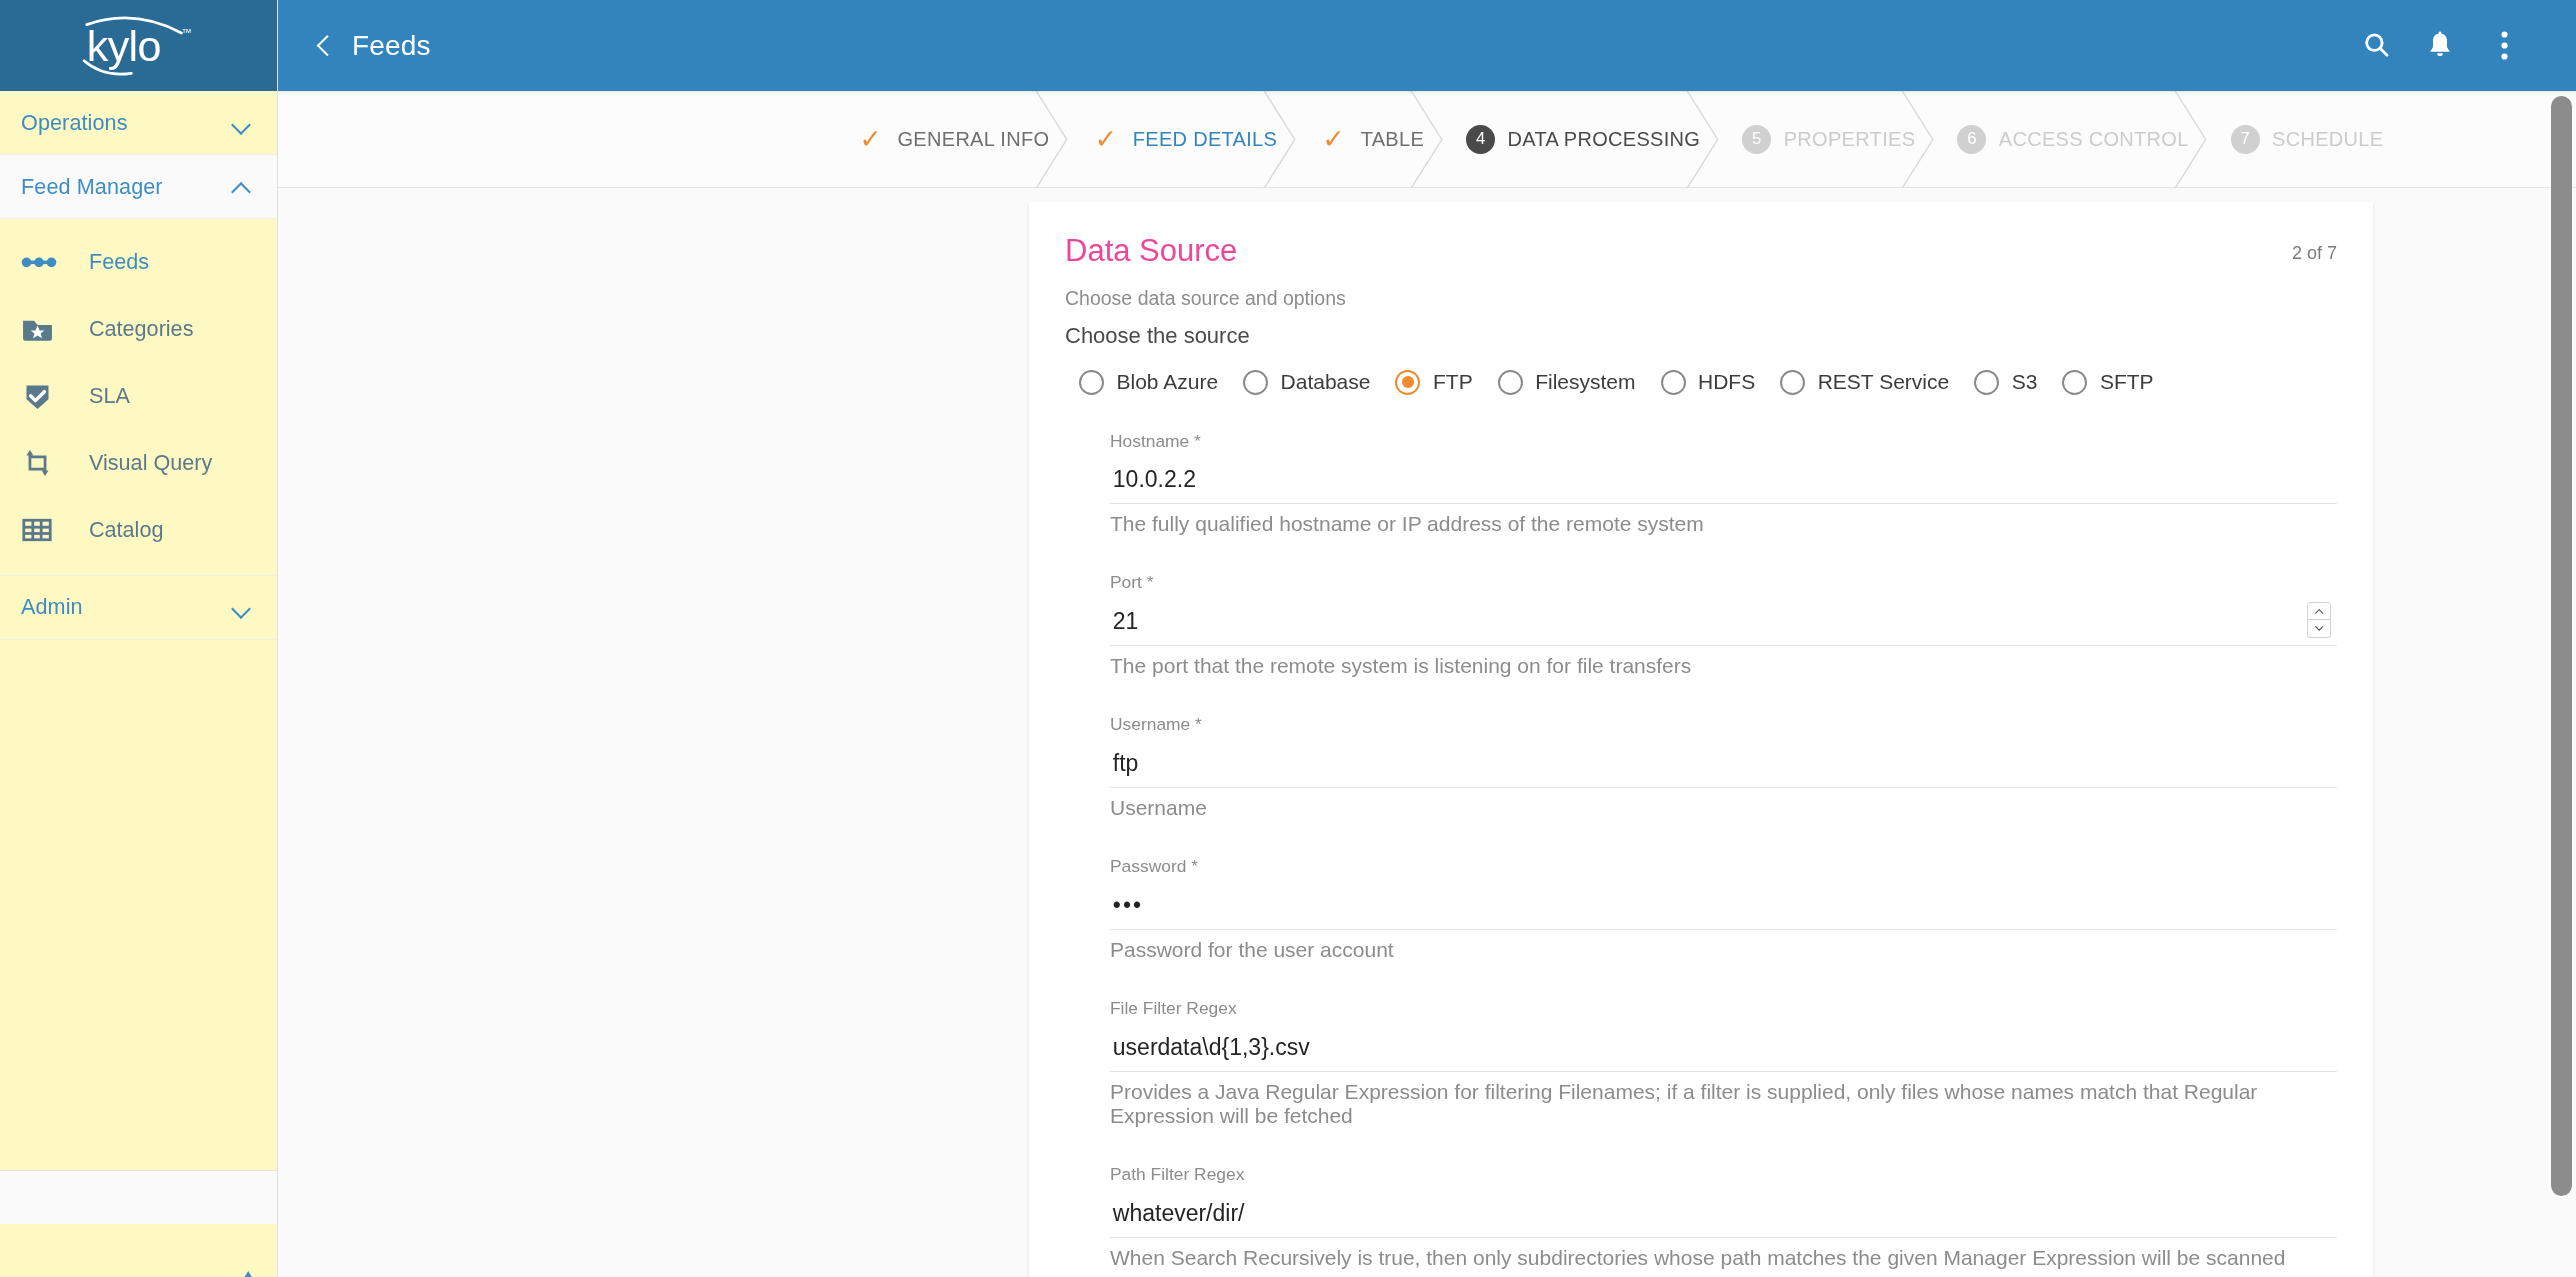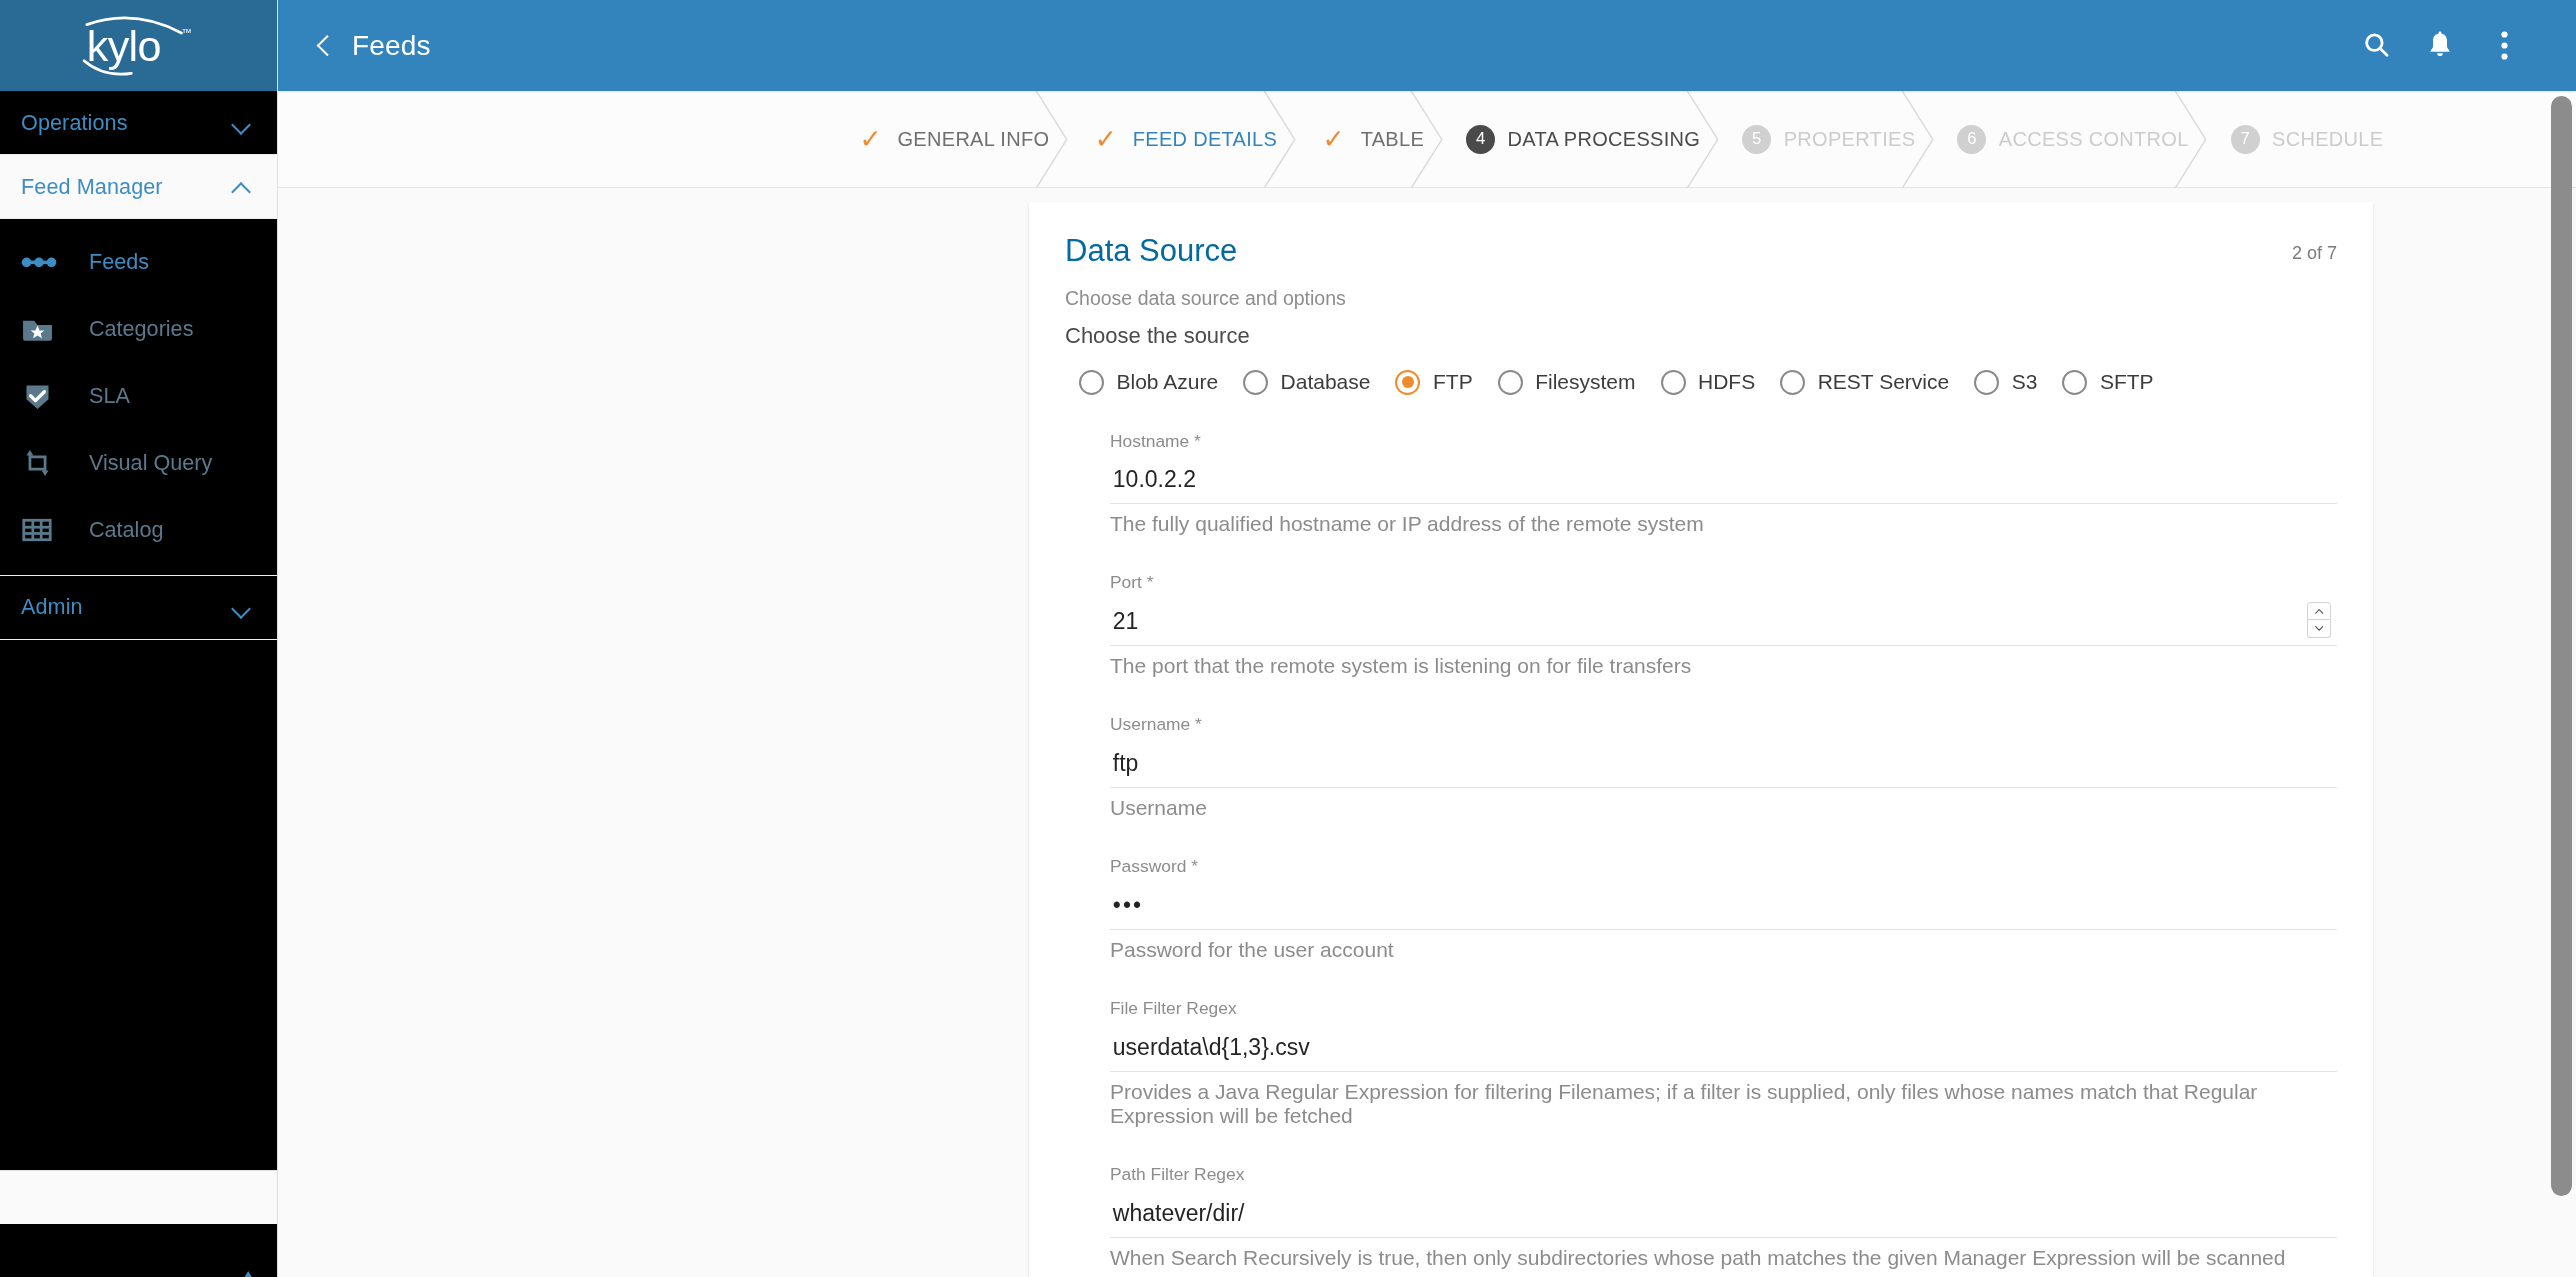--- a/index.html
+++ b/index.html
@@ -7,21 +7,21 @@
     width: 2576px; height: 1278px;
     font-family: "Liberation Sans", sans-serif;
     background: #fafafa;
     overflow: hidden;
   }
   .app { position: relative; width: 2576px; height: 1278px; display: flex; }
 
   
   .sidebar {
     width: 278px; height: 1278px;
-    background: #000000;
+    background: #fef9c3;
     border-right: 0.7px solid #e0e0e0;
     flex: 0 0 278px;
     position: relative;
     z-index: 5;
   }
   .logo-bar {
     height: 91px; background: #2a6b96;
     display: flex; align-items: center; justify-content: center;
   }
   .logo-wrap { position: relative; width: 160px; height: 67px; }
@@ -131,21 +131,21 @@
     background: #fafafa; overflow: hidden;
   }
   .card {
     position: absolute; left: 751px; top: 14px; width: 1344px;
     background: #ffffff;
     box-shadow: 0 0.7px 2.8px rgba(0,0,0,.13);
     padding: 31px 36px 7px 36px;
     min-height: 1086px;
   }
   .card-head { display: flex; align-items: flex-start; justify-content: space-between; }
-  .card-title { font-size: 31px; color: #0369a1; font-weight: 400; }
+  .card-title { font-size: 31px; color: #ec4899; font-weight: 400; }
   .card-count { font-size: 18px; color: #7b7b7b; padding-top: 9.7px; }
   .card-sub { font-size: 19.5px; color: #8d8d8d; margin-top: 18px; }
   .section-title { font-size: 22px; color: #4a4a4a; margin-top: 12.5px; }
 
   .radio-row { display: flex; align-items: center; margin-top: 21px; padding-left: 14px; }
   .radio-opt { display: flex; align-items: center; margin-right: 25px; cursor: pointer; }
   .radio-circle {
     width: 25px; height: 25px; border-radius: 50%;
     border: 2.8px solid #8a8a8a; flex: 0 0 25px;
     display: flex; align-items: center; justify-content: center;

